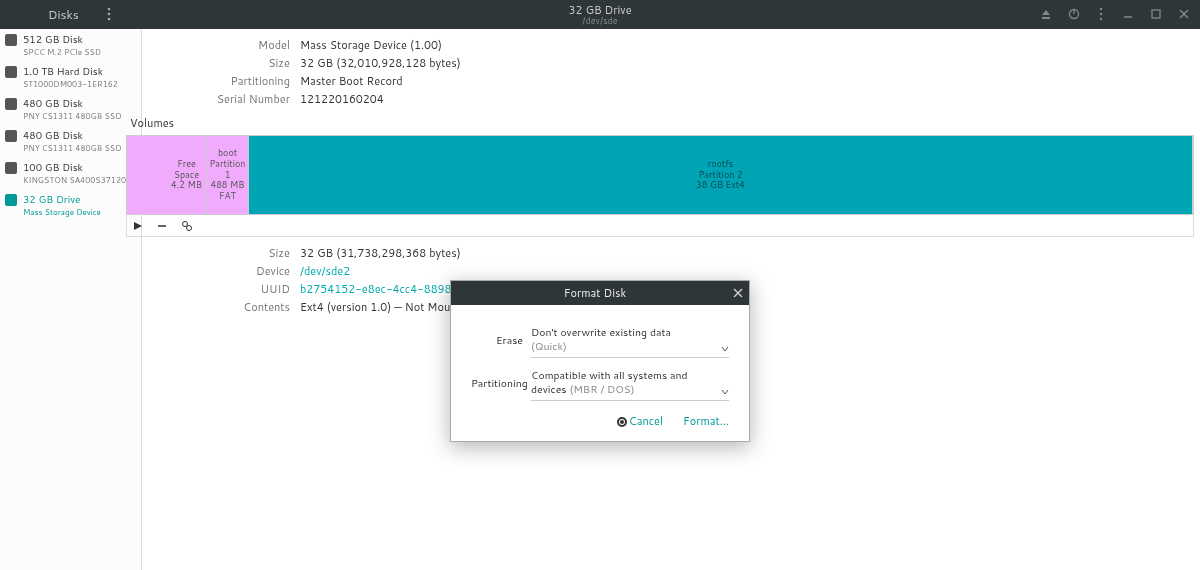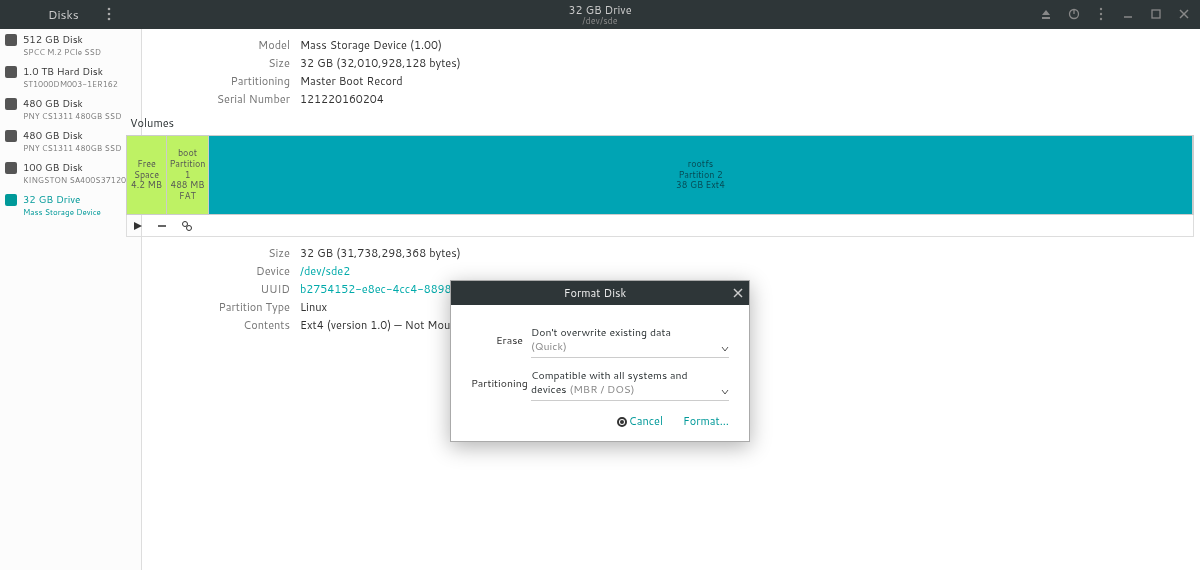--- a/index.html
+++ b/index.html
@@ -18,21 +18,21 @@
 .drive-item .dtxt .t { font-size: 10px; color: #333; }
 .drive-item .dtxt .s { font-size: 8px; color: #777; }
 .drive-item.selected .dtxt .t, .drive-item.selected .dtxt .s { color: #009999; }
 .main { position: absolute; top: 29px; left: 120px; right: 0; bottom: 0; overflow: auto; }
 .info { margin: 8px 0 8px 0; }
 .info-row { display: flex; font-size: 11px; margin: 2px 0; }
 .info-row .k { width: 180px; text-align: right; color: #777; padding-right: 10px; }
 .info-row .v { color: #333; }
 .info-row .v a { color: #00aaaa; text-decoration: none; }
 .section-title { font-size: 11px; margin: 6px 0 4px 10px; }
-.volumes-bar { height: 80px; margin: 0 6px; border: 1px solid #ccc; display: flex; background: #bef264; }
+.volumes-bar { height: 80px; margin: 0 6px; border: 1px solid #ccc; display: flex; background: #f0abfc; padding-left: 40px; }
 .vol { display: flex; align-items: center; justify-content: center; text-align: center; font-size: 9px; color: #555; border-right: 1px solid #ccc; }
 .vol.free { width: 40px; }
 .vol.small { width: 42px; }
 .vol.big { flex: 1; background: #00a4b4; color: #064a54; }
 .vol .vl { line-height: 1.2; }
 .vol-toolbar { height: 22px; margin: 0 6px; border: 1px solid #ddd; border-top: none; display: flex; align-items: center; padding: 0 6px; gap: 14px; }
 .vol-toolbar span { cursor: pointer; font-size: 12px; }
 .dialog { position: absolute; top: 280px; left: 450px; width: 300px; background: #fff; border: 1px solid #aaa; box-shadow: 0 5px 20px rgba(0,0,0,0.3); }
 .dialog .dh { background: #2e3638; color: #eee; font-size: 11px; padding: 4px 6px; display: flex; justify-content: space-between; align-items: center; }
 .dialog .dh .close { cursor: pointer; }
@@ -215,24 +215,20 @@
       </div>
     <div class="info-row">
         <div class="k">Device</div>
         <div class="v"><a>/dev/sde2</a></div>
       </div>
     <div class="info-row">
         <div class="k">UUID</div>
         <div class="v"><a>b2754152-e8ec-4cc4-8898-42b7cc77dd87</a></div>
       </div>
     <div class="info-row">
-        <div class="k">Partition Type</div>
-        <div class="v">Linux</div>
-      </div>
-    <div class="info-row">
         <div class="k">Contents</div>
         <div class="v">Ext4 (version 1.0) — Not Mounted</div>
       </div>
   </div>
 </div>
 
 <div class="dialog">
   <div class="dh">
     <span style="flex:1;text-align:center">Format Disk</span>
     <span class="close">

